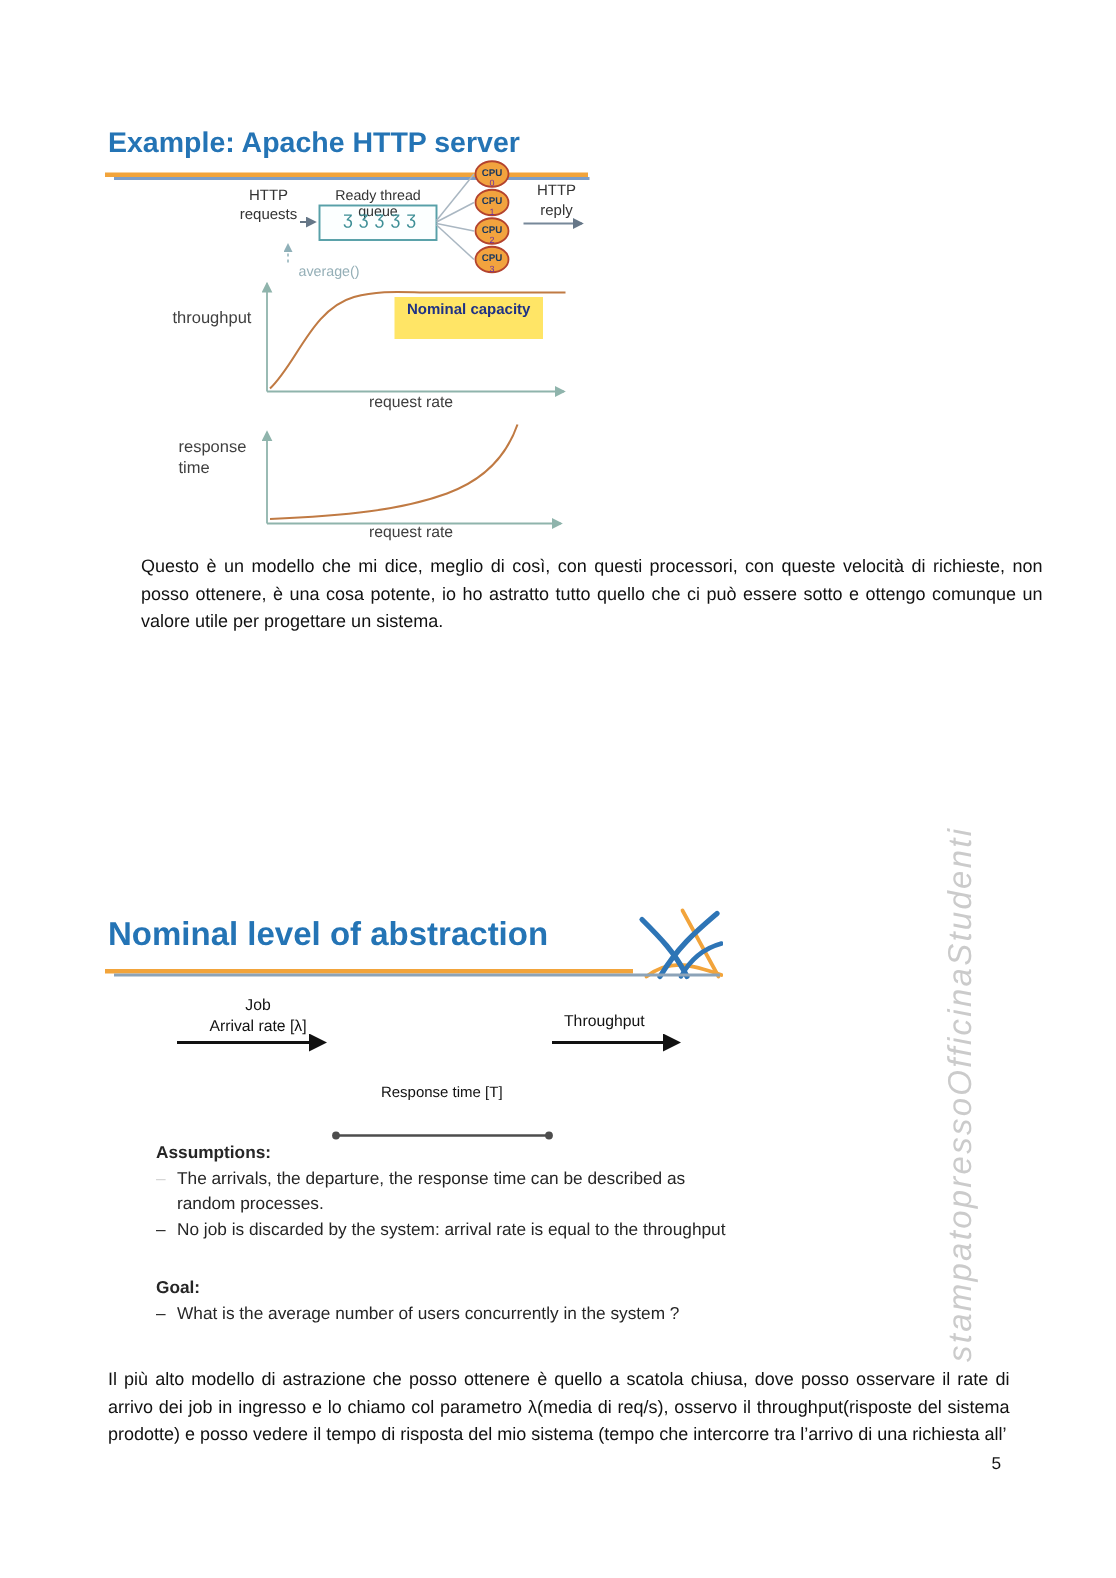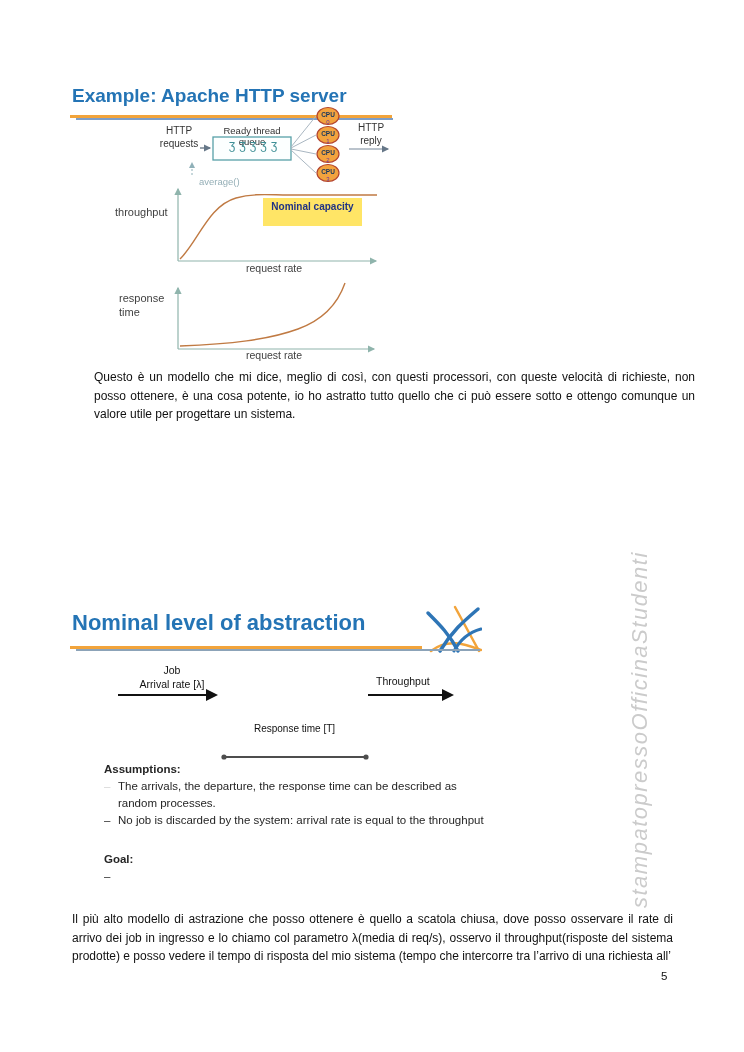--- a/index.html
+++ b/index.html
@@ -177,20 +177,21 @@
       <span class="dash dash-faint">–</span>
       <span>The arrivals, the departure, the response time can be described as random processes.</span>
     </div>
     <div class="li">
       <span class="dash">–</span>
       <span>No job is discarded by the system: arrival rate is equal to the throughput</span>
     </div>
     <div class="goal-hd">Goal:</div>
     <div class="li">
       <span class="dash">–</span>
+      <span>What is the average number of users concurrently in the system ?</span>
     </div>
   </div>
 
   <div class="abs note note2">Il più alto modello di astrazione che posso ottenere è quello a scatola chiusa, dove posso osservare il rate di arrivo dei job in ingresso e lo chiamo col parametro λ(media di req/s), osservo il throughput(risposte del sistema prodotte) e posso vedere il tempo di risposta del mio sistema (tempo che intercorre tra l’arrivo di una richiesta all’</div>
 
   <div class="abs page-num">5</div>
   <div class="abs watermark">stampatopressoOfficinaStudenti</div>
 
 </div>
 

